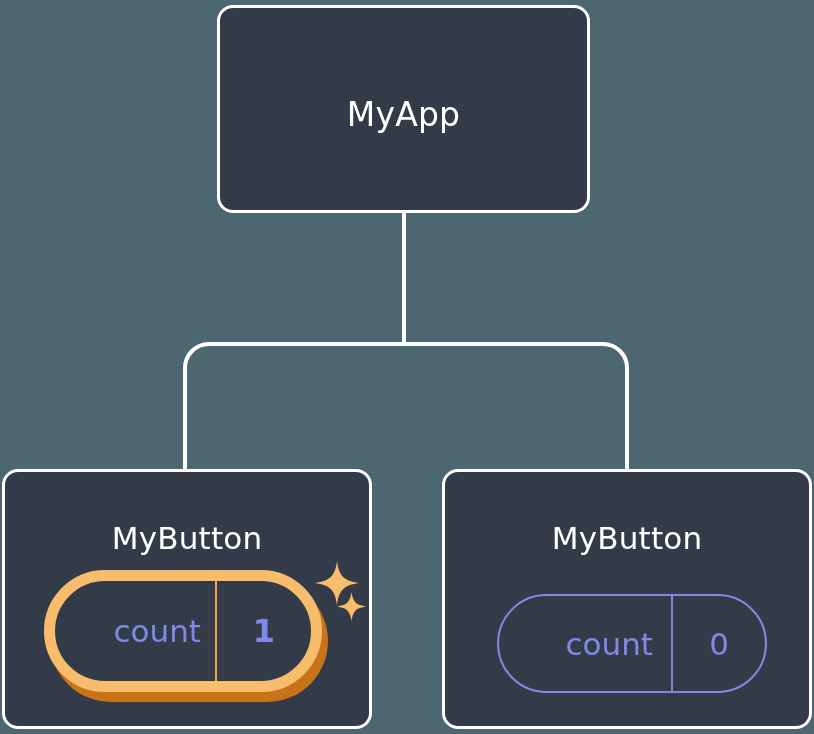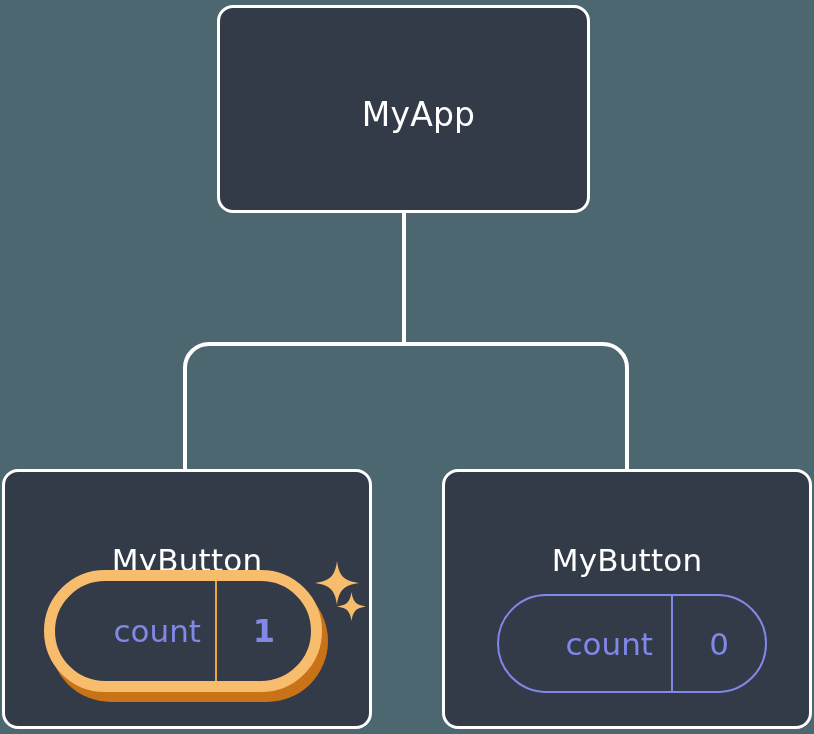--- a/index.html
+++ b/index.html
@@ -71,28 +71,26 @@
     color: #ffffff;
     font-weight: 400;
     letter-spacing: 0.2px;
     white-space: nowrap;
   }
 
   .card-root .card-title {
     top: 88px;
     font-size: 33px;
     line-height: 38px;
-    margin-left: 15px;
   }
 
   .card-child .card-title {
     top: 48px;
     font-size: 31px;
     line-height: 36px;
-    margin-top: 22px;
   }
 
   
   .pill {
     position: absolute;
     box-sizing: border-box;
     display: flex;
     align-items: center;
     border-radius: 999px;
   }

